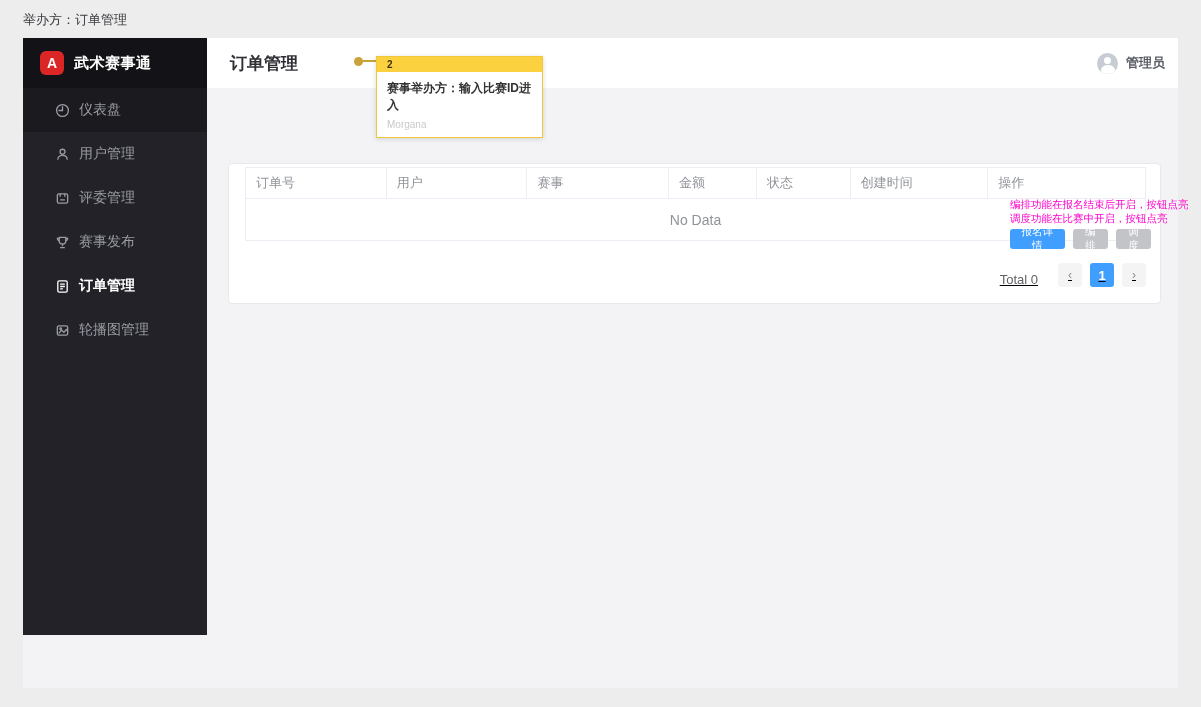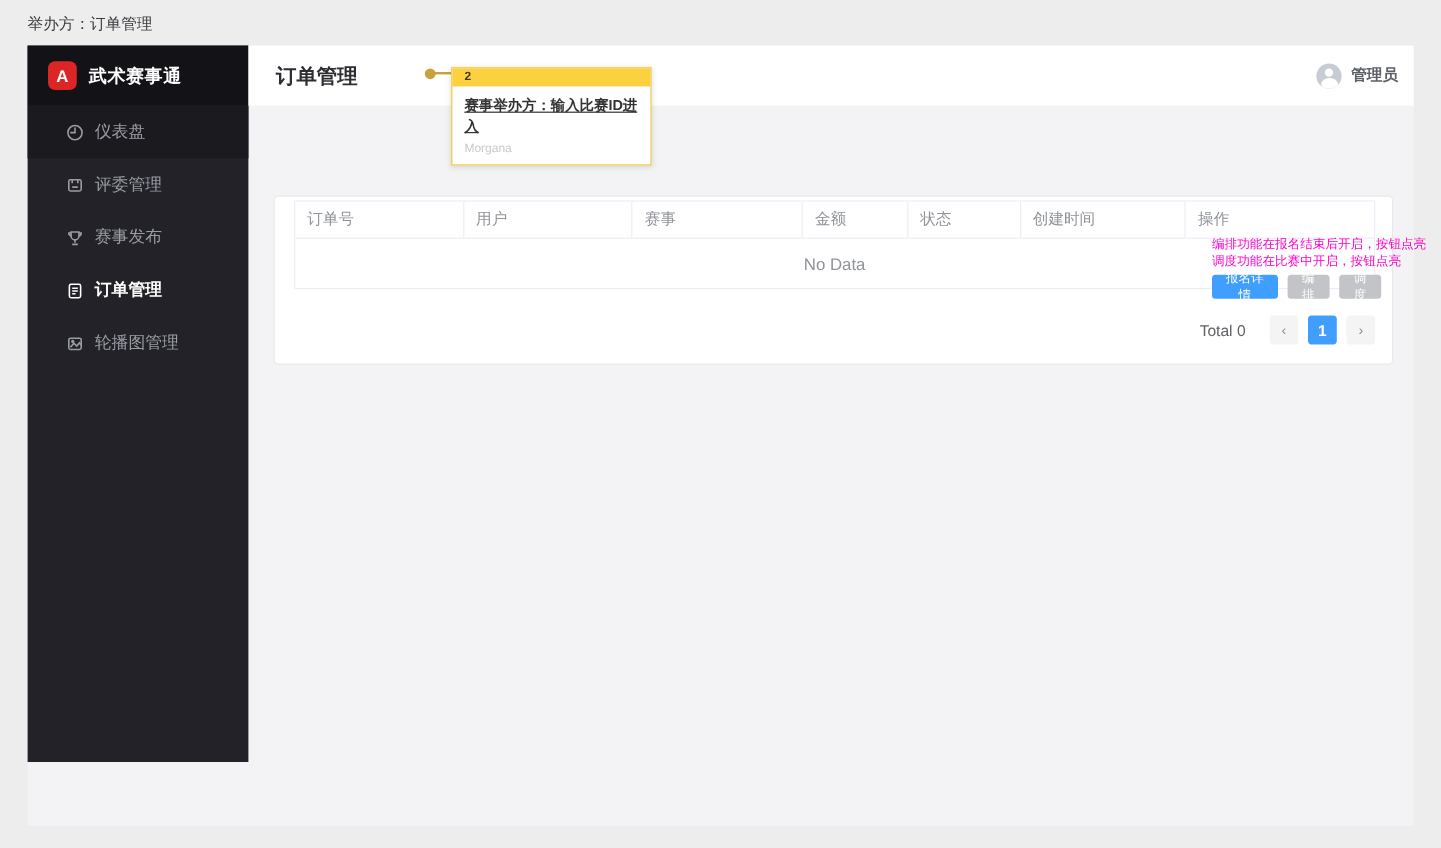--- a/index.html
+++ b/index.html
@@ -46,31 +46,31 @@
   
   .anno { position:absolute; left:781px; top:34px; width:141px; }
   .anno-line { font-size:10.5px; color:#ff00cc; line-height:13.5px; white-space:nowrap; text-align:left; }
   .anno-btns { margin-top:4px; display:flex; justify-content:flex-end; }
   .mini-btn { height:20px; padding:0 8px; border-radius:3px; font-size:10.5px; color:#fff; border:none; display:flex; align-items:center; margin-right:8px; cursor:pointer; }
   .mini-btn.primary { background:#409eff; }
   .mini-btn.disabled { background:#c3c4c8; cursor:default; }
   .mini-btn:last-child { margin-right:0; }
 
   
-  .pager { position:absolute; right:14px; top:99px; display:flex; align-items:center; }
+  .pager { position:absolute; right:14px; top:99px; display:flex; align-items:flex-end;text-decoration:underline; }
   .pager-total { font-size:13px; color:#606266; margin-right:12px; }
   .pg-btn { width:24px; height:24px; border-radius:3px; background:#f4f4f5; color:#8a8d94; font-size:12px; display:flex; align-items:center; justify-content:center; margin-left:8px; cursor:pointer; }
   .pg-btn.current { background:#409eff; color:#fff; font-weight:bold; font-size:13px; }
 
   
   .note-dot { position:absolute; left:354px; top:57px; width:9px; height:9px; border-radius:50%; background:#c9a23a; }
   .note-line { position:absolute; left:362px; top:60px; width:14px; height:2px; background:#c9a23a; }
   .note { position:absolute; left:376px; top:56px; width:167px; height:82px; background:#ffffff; border:1px solid #f0c63a; box-shadow:0 1px 5px rgba(0,0,0,.14); }
   .note-head { height:15px; background:#fcd13f; display:flex; align-items:center; padding-left:10px; font-size:10px; font-weight:bold; color:#403408; }
-  .note-text { margin:8px 10px 0 10px; font-size:12px; font-weight:bold; color:#333;text-decoration:underline; }
+  .note-text { margin:8px 10px 0 10px; font-size:12px; font-weight:bold; color:#333; }
   .note-author { position:absolute; left:10px; bottom:7px; font-size:10px; color:#c9c9c9; }
 </style>
 </head>
 <body>
 
 <div class="breadcrumb">举办方：订单管理</div>
 
 <div class="window">
 
   <div class="sidebar">
@@ -80,20 +80,29 @@
     </div>
     <div class="menu">
       <div class="menu-item first">
         <span class="mi-icon">
           <svg viewBox="0 0 16 16">
               <circle cx="8" cy="8" r="6.3"></circle>
               <path d="M8 3.5 V8 H3.7"></path>
             </svg>
         </span>
         <span>仪表盘</span>
+      </div>
+      <div class="menu-item">
+        <span class="mi-icon">
+          <svg viewBox="0 0 16 16">
+              <circle cx="8" cy="5" r="2.6"></circle>
+              <path d="M3 13.5 c0-3 2.2-4.5 5-4.5 s5 1.5 5 4.5"></path>
+            </svg>
+        </span>
+        <span>用户管理</span>
       </div>
       <div class="menu-item">
         <span class="mi-icon">
           <svg viewBox="0 0 16 16">
               <rect x="2.5" y="3" width="11" height="10" rx="1.5"></rect>
               <path d="M5.5 3 v3 M10.5 3 v3 M5.5 9.5 h5"></path>
             </svg>
         </span>
         <span>评委管理</span>
       </div>

